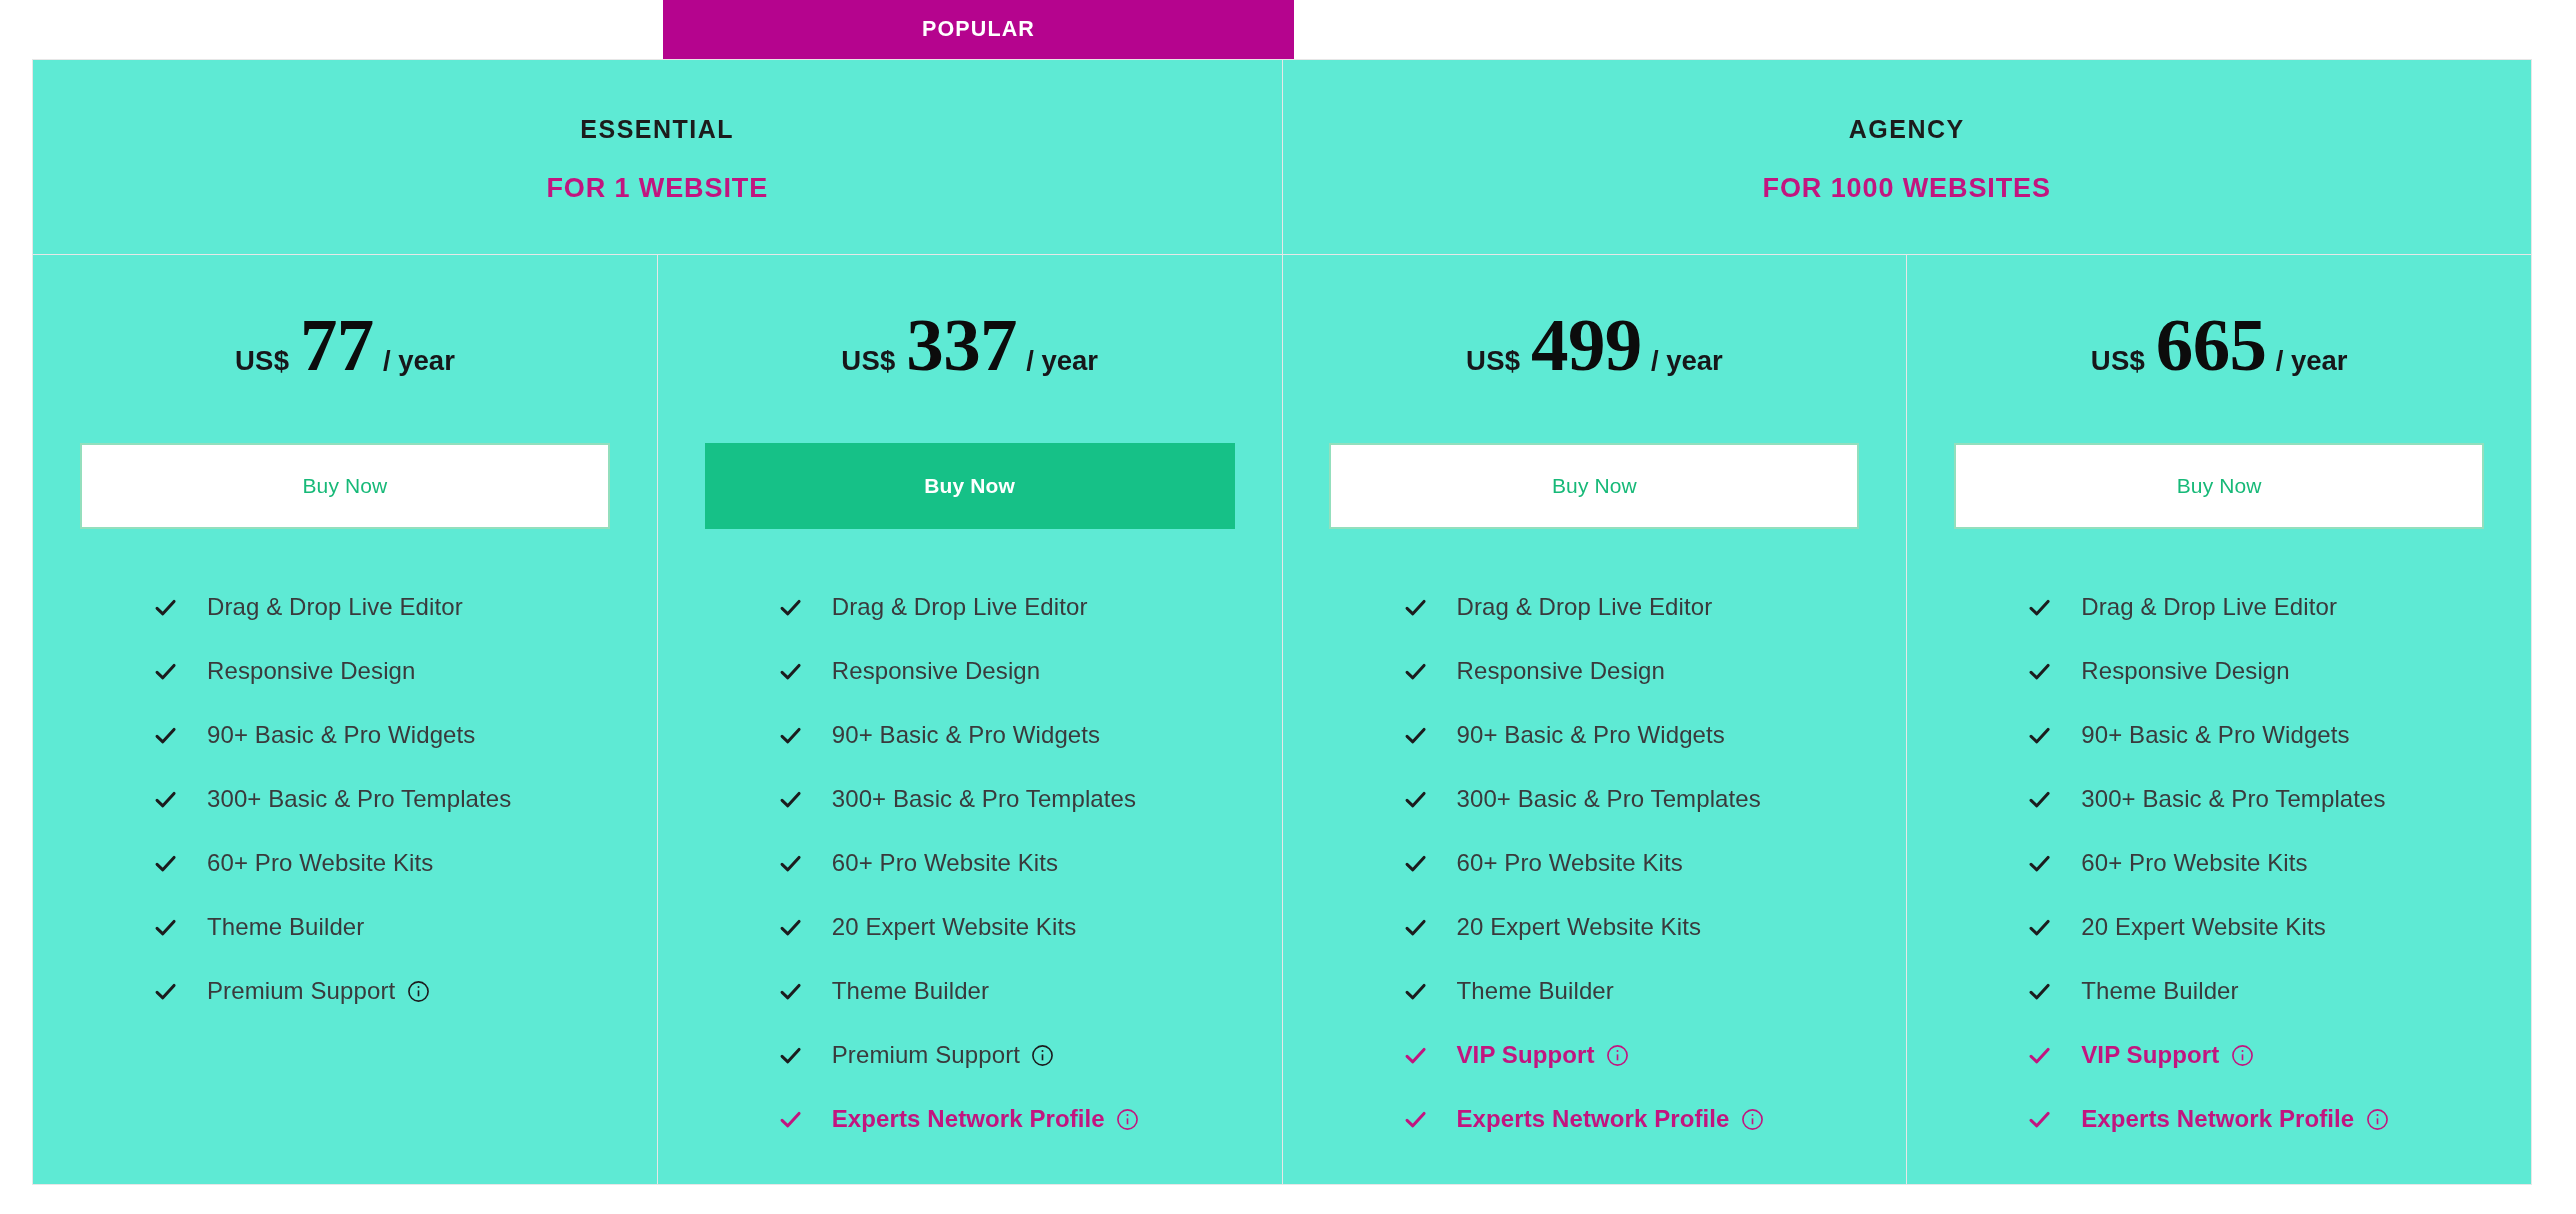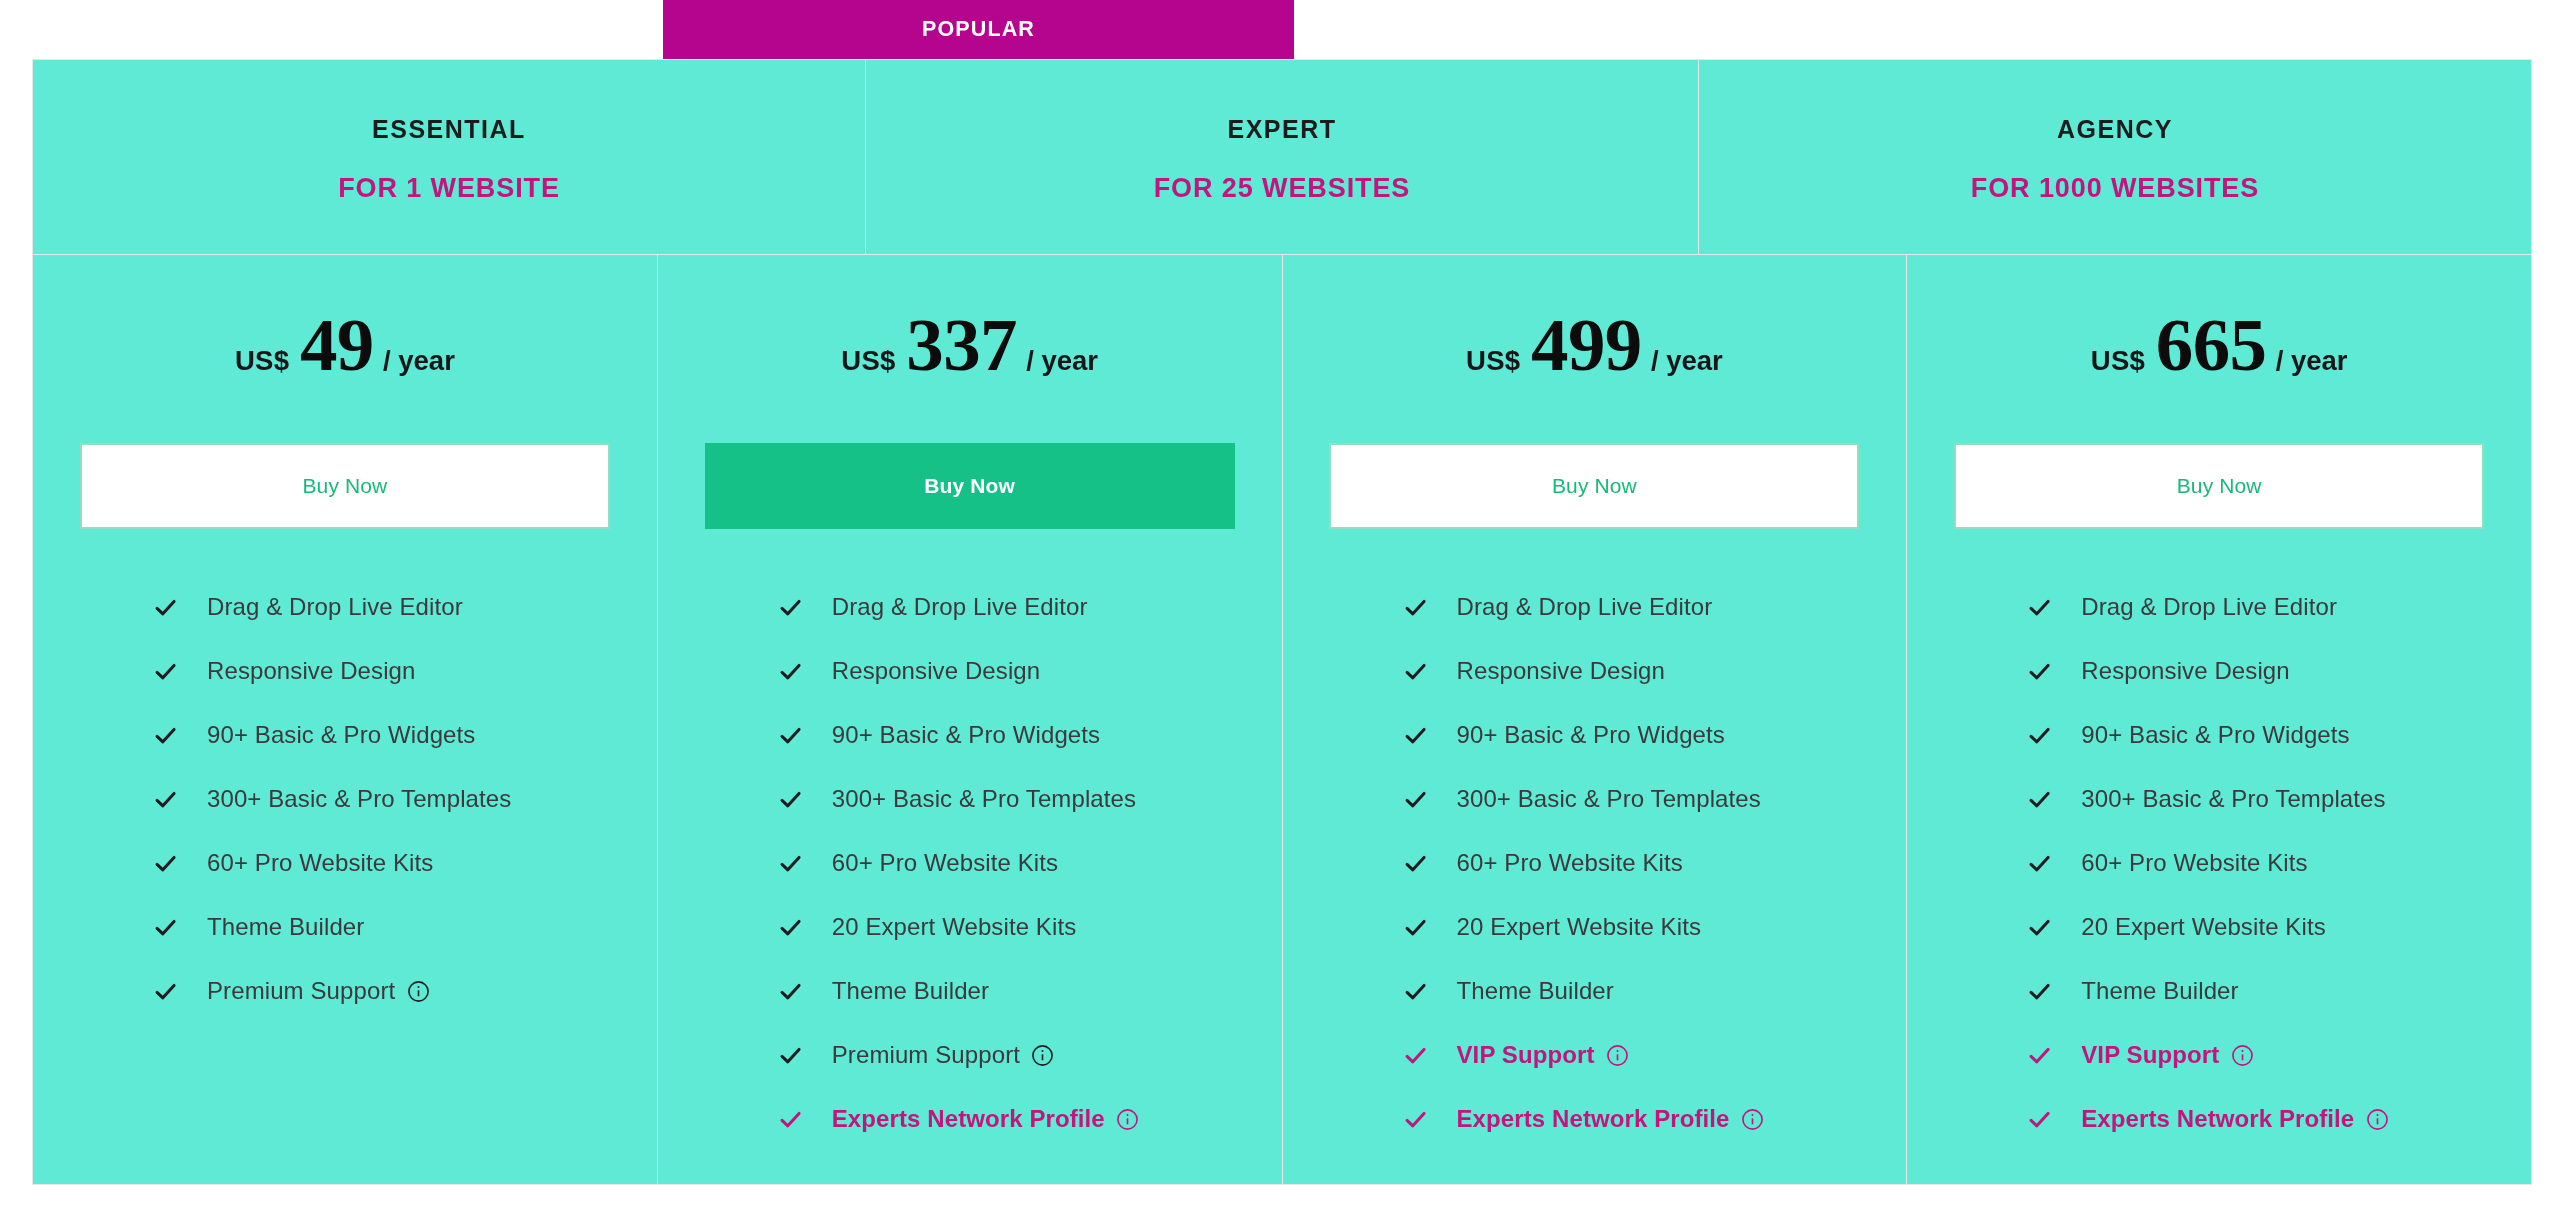--- a/index.html
+++ b/index.html
@@ -220,33 +220,29 @@
     <div class="badge-slot"></div>
   </div>
 
   <div class="table-frame">
     <div class="header-band" id="header-band">
         <div class="header-cell">
           <div class="plan-name">ESSENTIAL</div>
           <div class="plan-scope">FOR 1 WEBSITE</div>
         </div>
         <div class="header-cell">
-          <div class="plan-name">EXPERT</div>
-          <div class="plan-scope">FOR 25 WEBSITES</div>
-        </div>
-        <div class="header-cell">
           <div class="plan-name">AGENCY</div>
           <div class="plan-scope">FOR 1000 WEBSITES</div>
         </div>
       </div>
     <div class="body-band" id="body-band">
         <div class="body-cell">
           <div class="price-line">
             <span class="price-cur">US$</span>
-            <span class="price-amt">49</span>
+            <span class="price-amt">77</span>
             <span class="price-per">/ year</span>
           </div>
           <div class="buy-btn outline">Buy Now</div>
           <div class="features">
             <div class="feature">
               <span class="check">
                 <svg width="27" height="27" viewBox="0 0 24 24" fill="none" stroke="#1c1c1e" stroke-width="2.7" stroke-linecap="round" stroke-linejoin="round">
                   <polyline points="4.5,12.8 9.6,17.6 19.6,6.6"></polyline>
                 </svg>
               </span>

